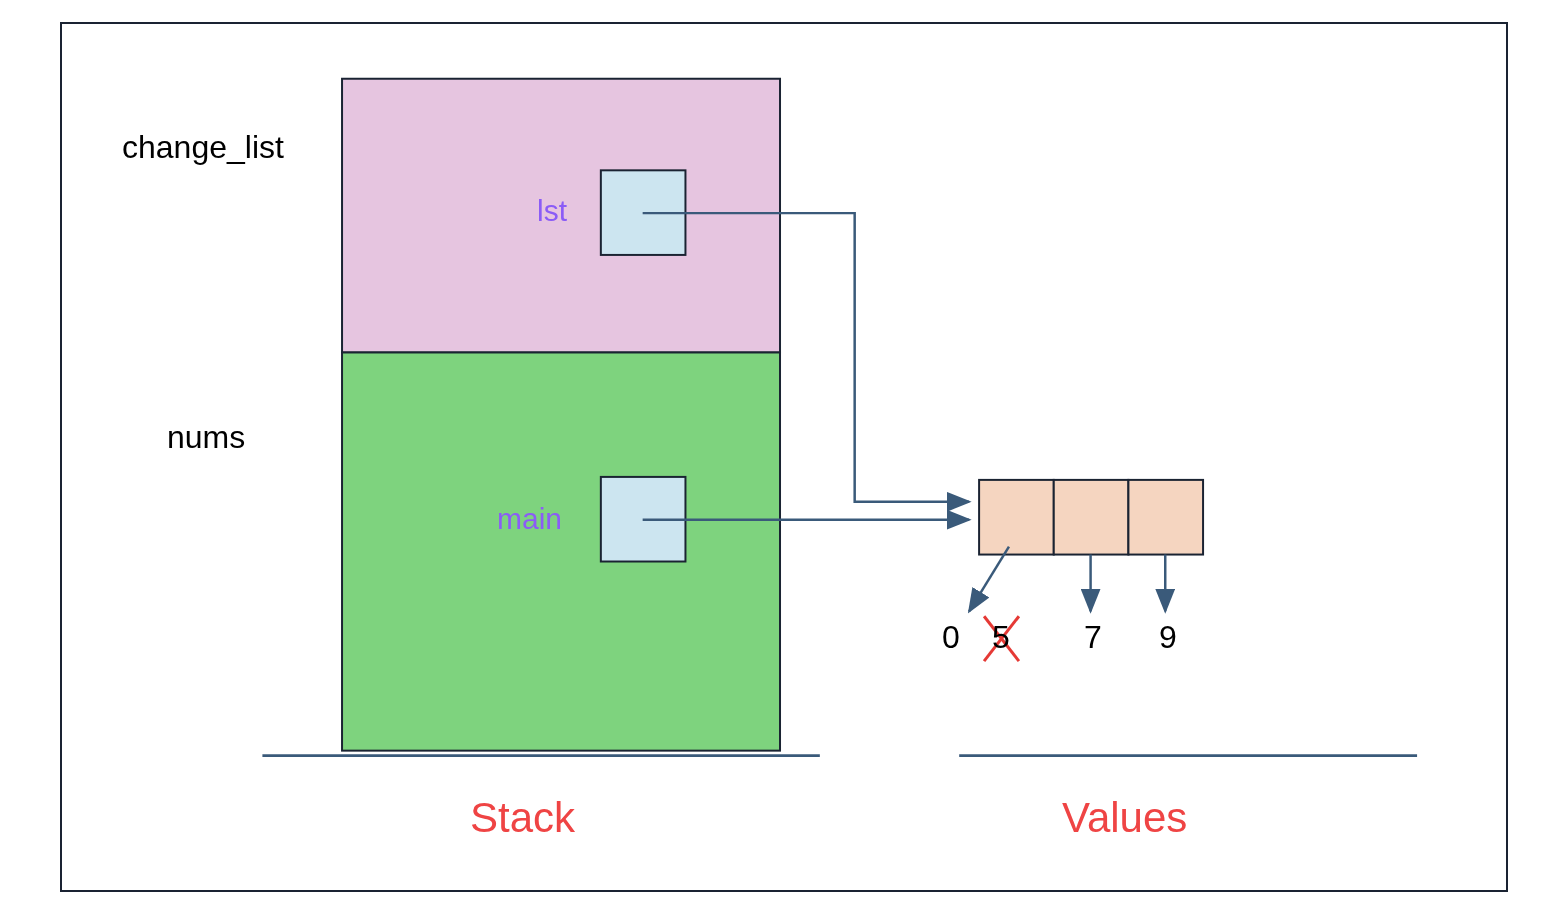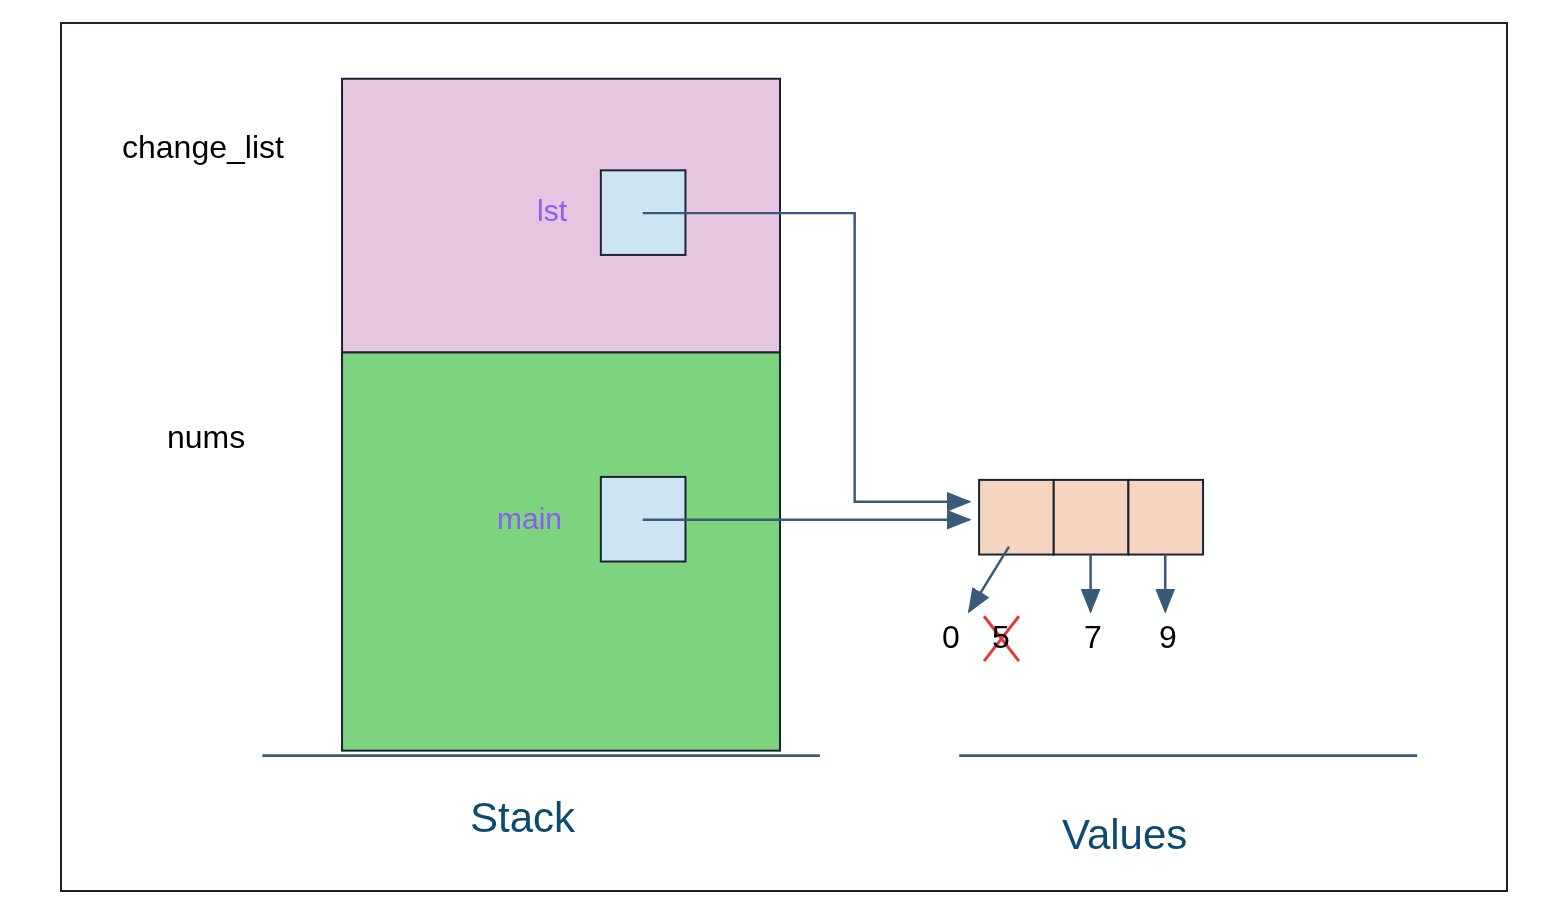--- a/index.html
+++ b/index.html
@@ -32,21 +32,21 @@
     }
     .text-label {
       position: absolute;
       font-size: 32px;
       color: #000000;
       font-weight: 400;
     }
     .big-label {
       position: absolute;
       font-size: 42px;
-      color: #0c4a6e;
+      color: #ef4444;
       font-weight: 400;
     }
     .var-label {
       position: absolute;
       font-size: 30px;
       color: #8b5cf6;
     }
     .value-label {
       position: absolute;
       font-size: 32px;
@@ -95,19 +95,19 @@
     <line x1="960" y1="595" x2="925" y2="640" stroke="#e53935" stroke-width="3"></line>
   </svg>
 
   <div class="text-label" style="left:60px; top:105px;">change_list</div>
   <div class="text-label" style="left:105px; top:395px;">nums</div>
 
   <div class="var-label" style="left:475px; top:170px;">lst</div>
   <div class="var-label" style="left:435px; top:478px;">main</div>
 
   <div class="big-label" style="left:408px; top:770px;">Stack</div>
-  <div class="big-label" style="left:1000px; top:787px;">Values</div>
+  <div class="big-label" style="left:1000px; top:770px;">Values</div>
 
   <div class="value-label" style="left:880px; top:595px;">0</div>
   <div class="value-label" style="left:930px; top:595px;">5</div>
   <div class="value-label" style="left:1022px; top:595px;">7</div>
   <div class="value-label" style="left:1097px; top:595px;">9</div>
 </div>
 
 </body></html>

